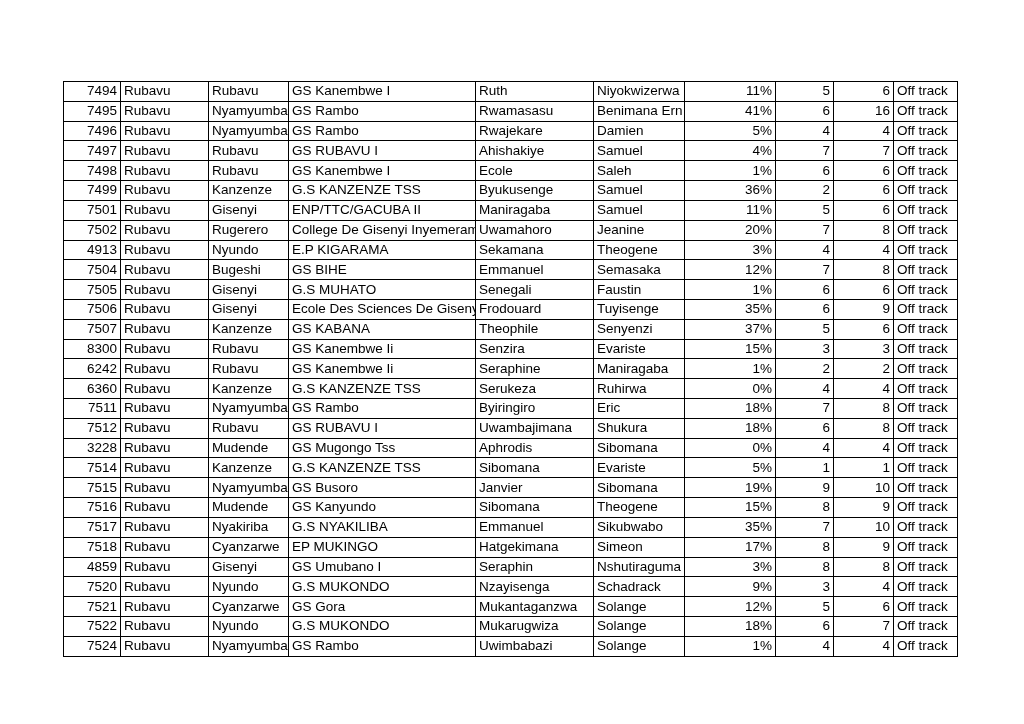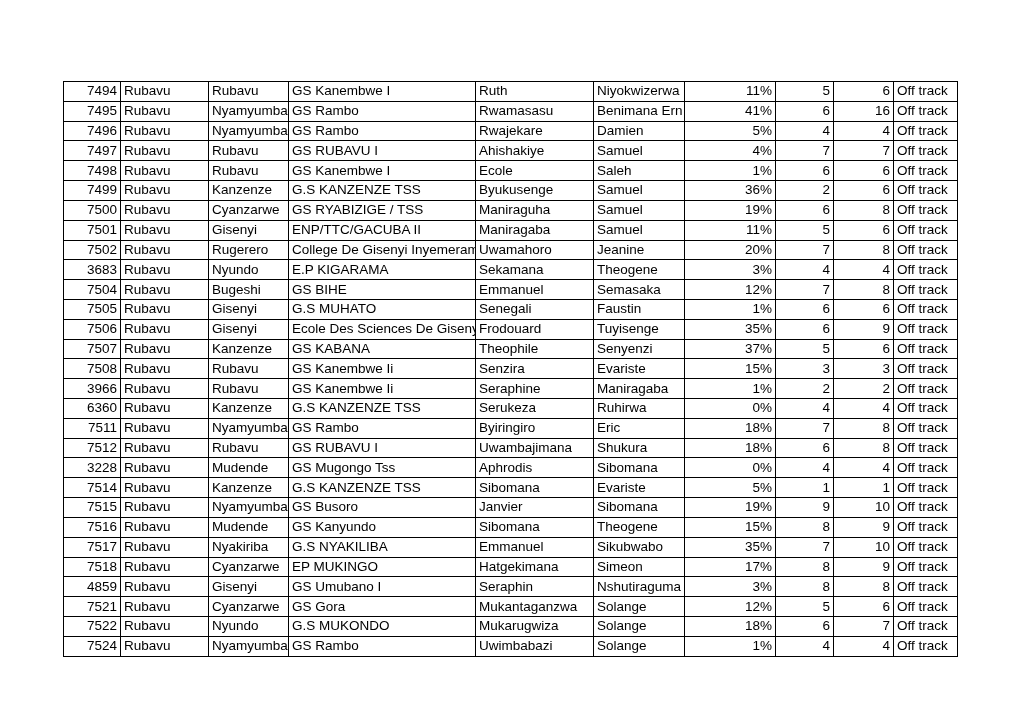--- a/index.html
+++ b/index.html
@@ -133,32 +133,20 @@
           <td>Kanzenze</td>
           <td>G.S KANZENZE TSS</td>
           <td>Byukusenge</td>
           <td>Samuel</td>
           <td>36%</td>
           <td>2</td>
           <td>6</td>
           <td>Off track</td>
         </tr>
         <tr>
-          <td>7500</td>
-          <td>Rubavu</td>
-          <td>Cyanzarwe</td>
-          <td>GS RYABIZIGE / TSS</td>
-          <td>Maniraguha</td>
-          <td>Samuel</td>
-          <td>19%</td>
-          <td>6</td>
-          <td>8</td>
-          <td>Off track</td>
-        </tr>
-        <tr>
           <td>7501</td>
           <td>Rubavu</td>
           <td>Gisenyi</td>
           <td>ENP/TTC/GACUBA II</td>
           <td>Maniragaba</td>
           <td>Samuel</td>
           <td>11%</td>
           <td>5</td>
           <td>6</td>
           <td>Off track</td>
@@ -169,21 +157,21 @@
           <td>Rugerero</td>
           <td>College De Gisenyi Inyemerami</td>
           <td>Uwamahoro</td>
           <td>Jeanine</td>
           <td>20%</td>
           <td>7</td>
           <td>8</td>
           <td>Off track</td>
         </tr>
         <tr>
-          <td>3683</td>
+          <td>4913</td>
           <td>Rubavu</td>
           <td>Nyundo</td>
           <td>E.P KIGARAMA</td>
           <td>Sekamana</td>
           <td>Theogene</td>
           <td>3%</td>
           <td>4</td>
           <td>4</td>
           <td>Off track</td>
         </tr>
@@ -229,33 +217,33 @@
           <td>Kanzenze</td>
           <td>GS KABANA</td>
           <td>Theophile</td>
           <td>Senyenzi</td>
           <td>37%</td>
           <td>5</td>
           <td>6</td>
           <td>Off track</td>
         </tr>
         <tr>
-          <td>7508</td>
+          <td>8300</td>
           <td>Rubavu</td>
           <td>Rubavu</td>
           <td>GS Kanembwe Ii</td>
           <td>Senzira</td>
           <td>Evariste</td>
           <td>15%</td>
           <td>3</td>
           <td>3</td>
           <td>Off track</td>
         </tr>
         <tr>
-          <td>3966</td>
+          <td>6242</td>
           <td>Rubavu</td>
           <td>Rubavu</td>
           <td>GS Kanembwe Ii</td>
           <td>Seraphine</td>
           <td>Maniragaba</td>
           <td>1%</td>
           <td>2</td>
           <td>2</td>
           <td>Off track</td>
         </tr>
@@ -373,20 +361,32 @@
           <td>Gisenyi</td>
           <td>GS Umubano I</td>
           <td>Seraphin</td>
           <td>Nshutiraguma</td>
           <td>3%</td>
           <td>8</td>
           <td>8</td>
           <td>Off track</td>
         </tr>
         <tr>
+          <td>7520</td>
+          <td>Rubavu</td>
+          <td>Nyundo</td>
+          <td>G.S MUKONDO</td>
+          <td>Nzayisenga</td>
+          <td>Schadrack</td>
+          <td>9%</td>
+          <td>3</td>
+          <td>4</td>
+          <td>Off track</td>
+        </tr>
+        <tr>
           <td>7521</td>
           <td>Rubavu</td>
           <td>Cyanzarwe</td>
           <td>GS Gora</td>
           <td>Mukantaganzwa</td>
           <td>Solange</td>
           <td>12%</td>
           <td>5</td>
           <td>6</td>
           <td>Off track</td>

